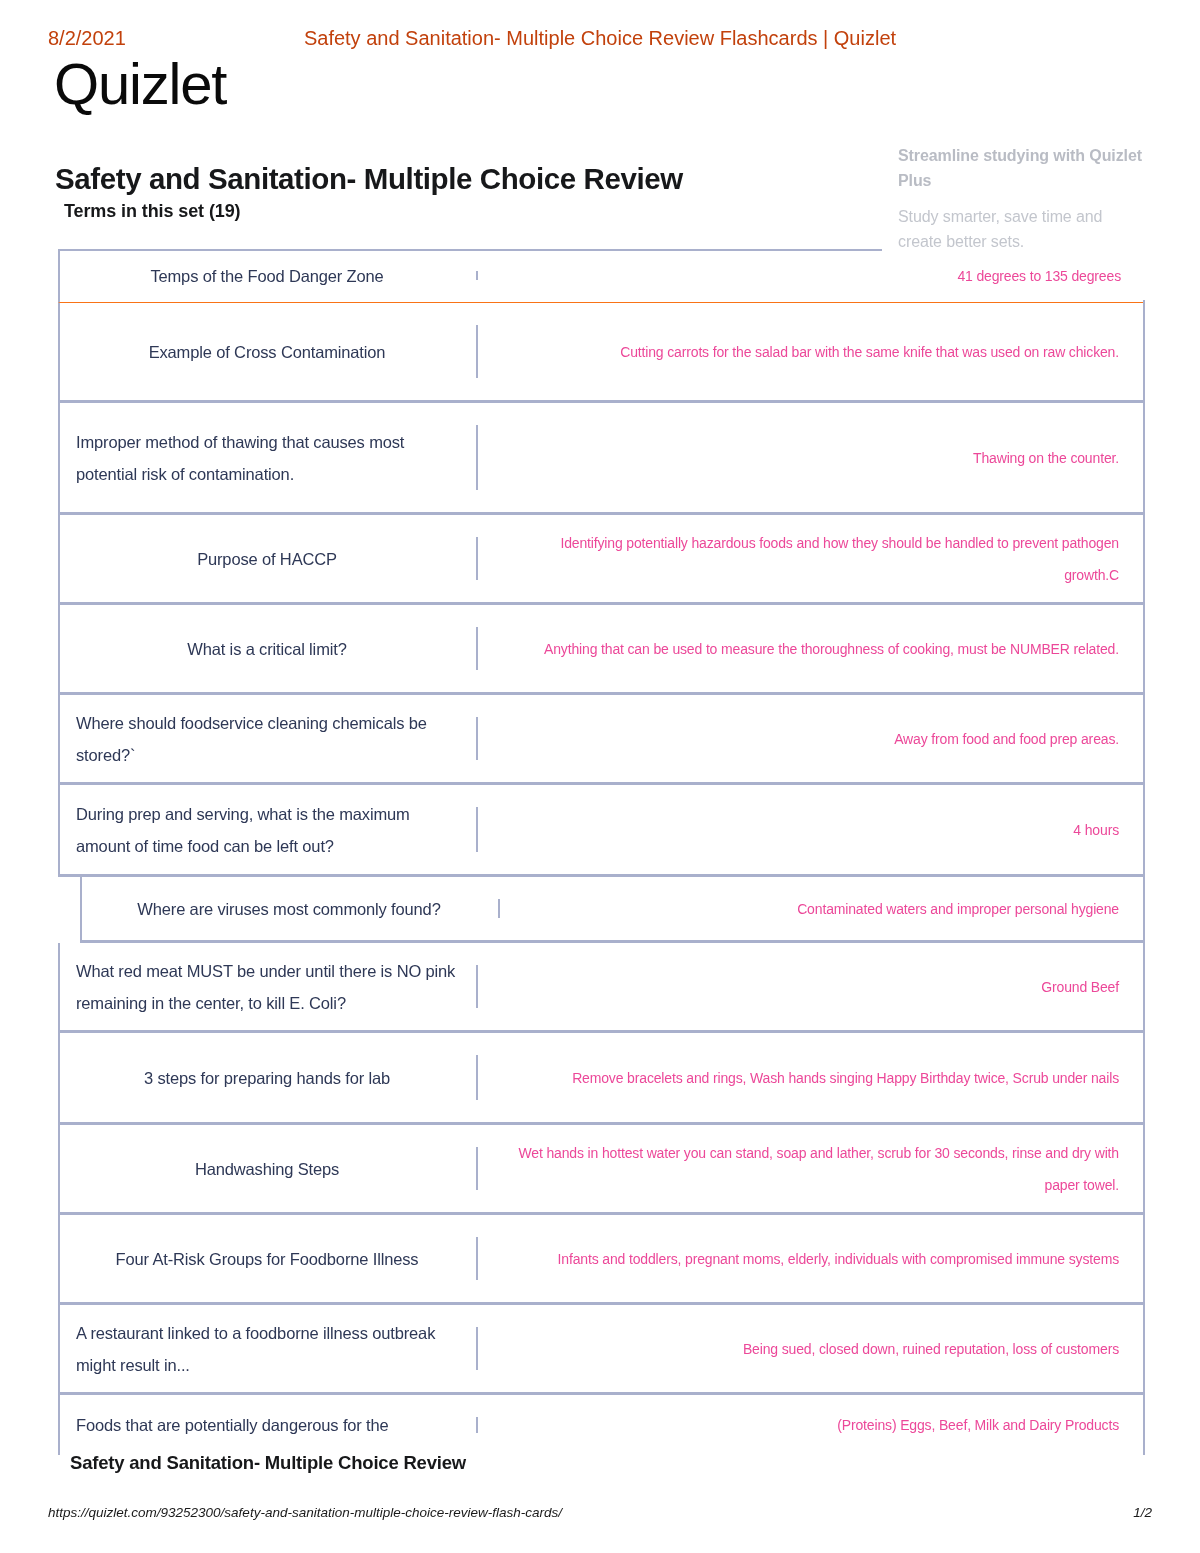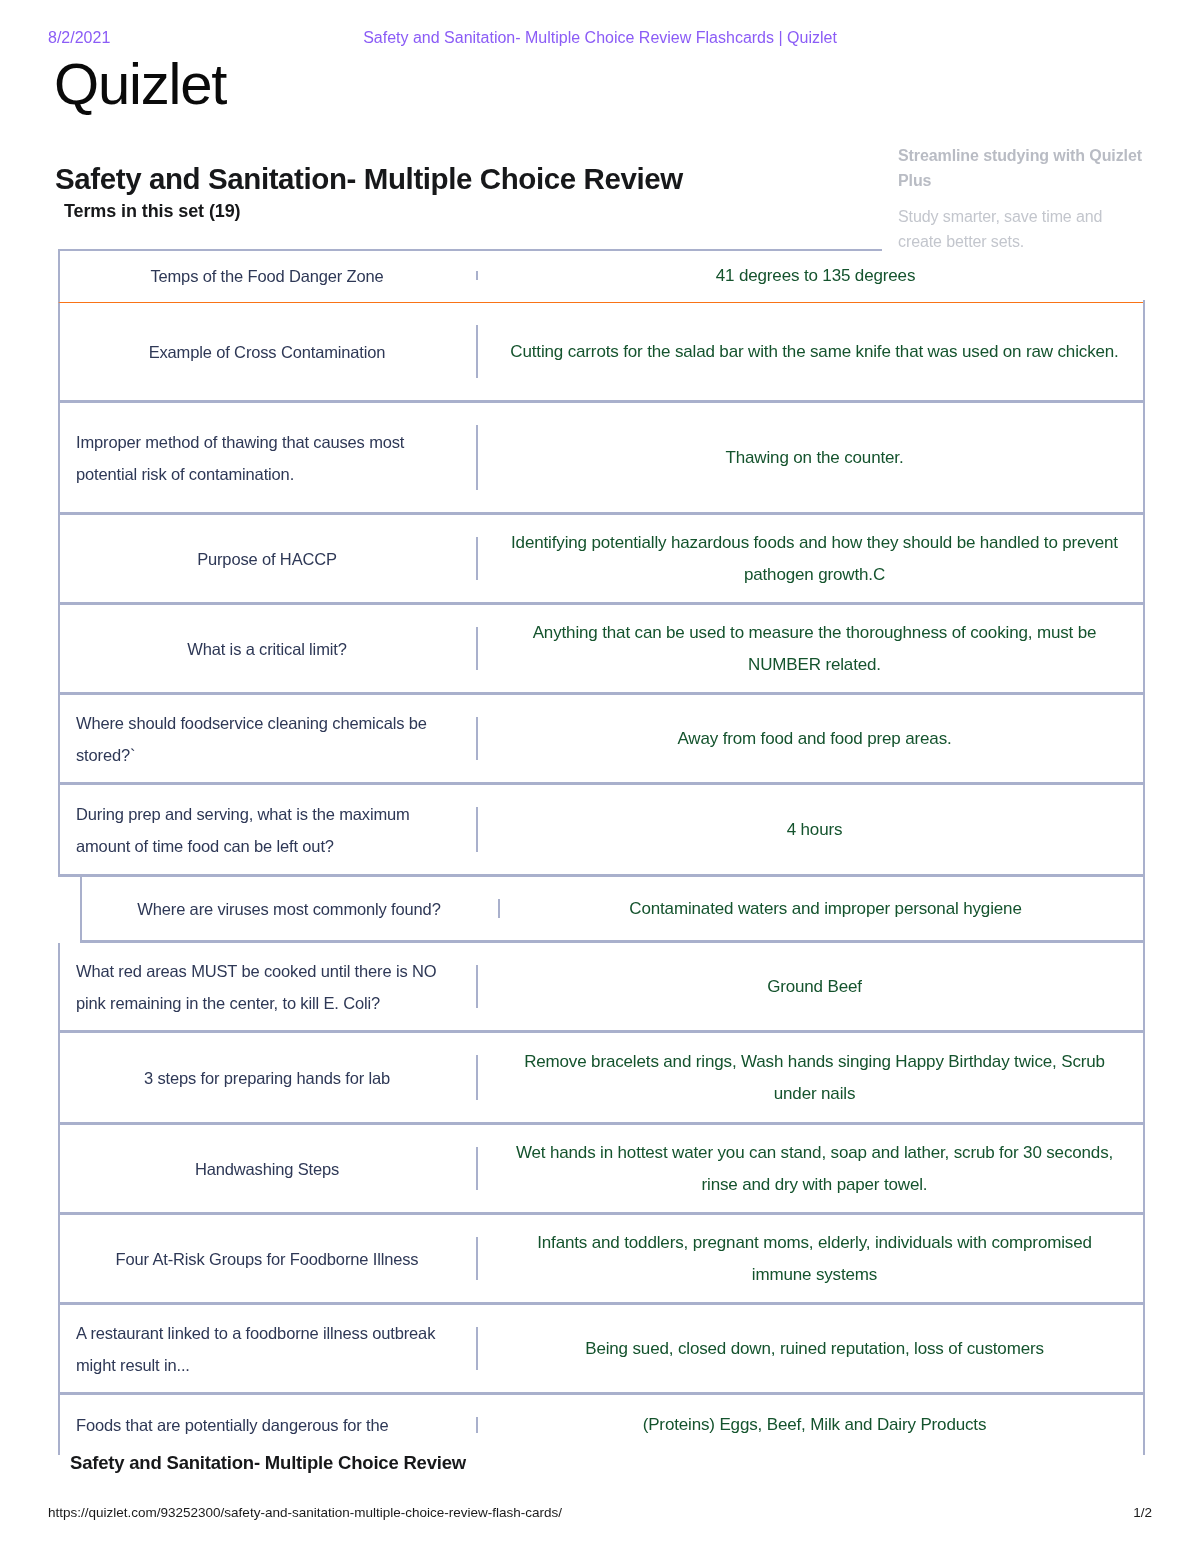--- a/index.html
+++ b/index.html
@@ -17,22 +17,22 @@
     overflow: hidden;
   }
 
   
   .print-header {
     position: absolute;
     top: 28px;
     left: 0;
     width: 1144px;
     height: 20px;
-    font-size: 16px;
-    color: #8b5cf6;
+    font-size: 20px;
+    color: #c2410c;
     line-height: 20px;
   }
   .print-header .ph-date {
     position: absolute;
     left: 48px;
     top: 0;
     white-space: nowrap;
   }
   .print-header .ph-title {
     position: absolute;
@@ -173,24 +173,24 @@
     width: 2px;
     align-self: stretch;
     margin: 22px 0;
     background: #a9b0cc;
   }
 
   .def-cell {
     box-sizing: border-box;
     flex: 1 1 auto;
     padding: 0 24px 0 32px;
-    font-size: 17px;
+    font-size: 14px;
     line-height: 32px;
-    color: #14532d;
-    text-align: center;
+    color: #ec4899;
+    text-align: right;
     letter-spacing: -0.15px;
   }
 
   
   .footer-title {
     position: absolute;
     left: 70px;
     top: 1450px;
     font-size: 18.5px;
     font-weight: bold;
@@ -201,20 +201,21 @@
   }
   .print-footer {
     position: absolute;
     left: 0;
     top: 1503px;
     width: 1200px;
     height: 20px;
     font-size: 13.5px;
     color: #1a1a1a;
     line-height: 20px;
+    font-style: italic;
   }
   .print-footer .pf-url {
     position: absolute;
     left: 48px;
     top: 0;
     white-space: nowrap;
   }
   .print-footer .pf-page {
     position: absolute;
     right: 48px;
@@ -276,21 +277,21 @@
       <div class="term-cell left-align">During prep and serving, what is the maximum amount of time food can be left out?</div>
       <div class="divider"></div>
       <div class="def-cell">4 hours</div>
     </div>
     <div class="term-row" style="height: 66px; margin-left: 22px;">
       <div class="term-cell">Where are viruses most commonly found?</div>
       <div class="divider"></div>
       <div class="def-cell">Contaminated waters and improper personal hygiene</div>
     </div>
     <div class="term-row" style="height: 90px;">
-      <div class="term-cell left-align">What red areas MUST be cooked until there is NO pink remaining in the center, to kill E. Coli?</div>
+      <div class="term-cell left-align">What red meat MUST be under until there is NO pink remaining in the center, to kill E. Coli?</div>
       <div class="divider"></div>
       <div class="def-cell">Ground Beef</div>
     </div>
     <div class="term-row" style="height: 92px;">
       <div class="term-cell">3 steps for preparing hands for lab</div>
       <div class="divider"></div>
       <div class="def-cell">Remove bracelets and rings, Wash hands singing Happy Birthday twice, Scrub under nails</div>
     </div>
     <div class="term-row" style="height: 90px;">
       <div class="term-cell">Handwashing Steps</div>

